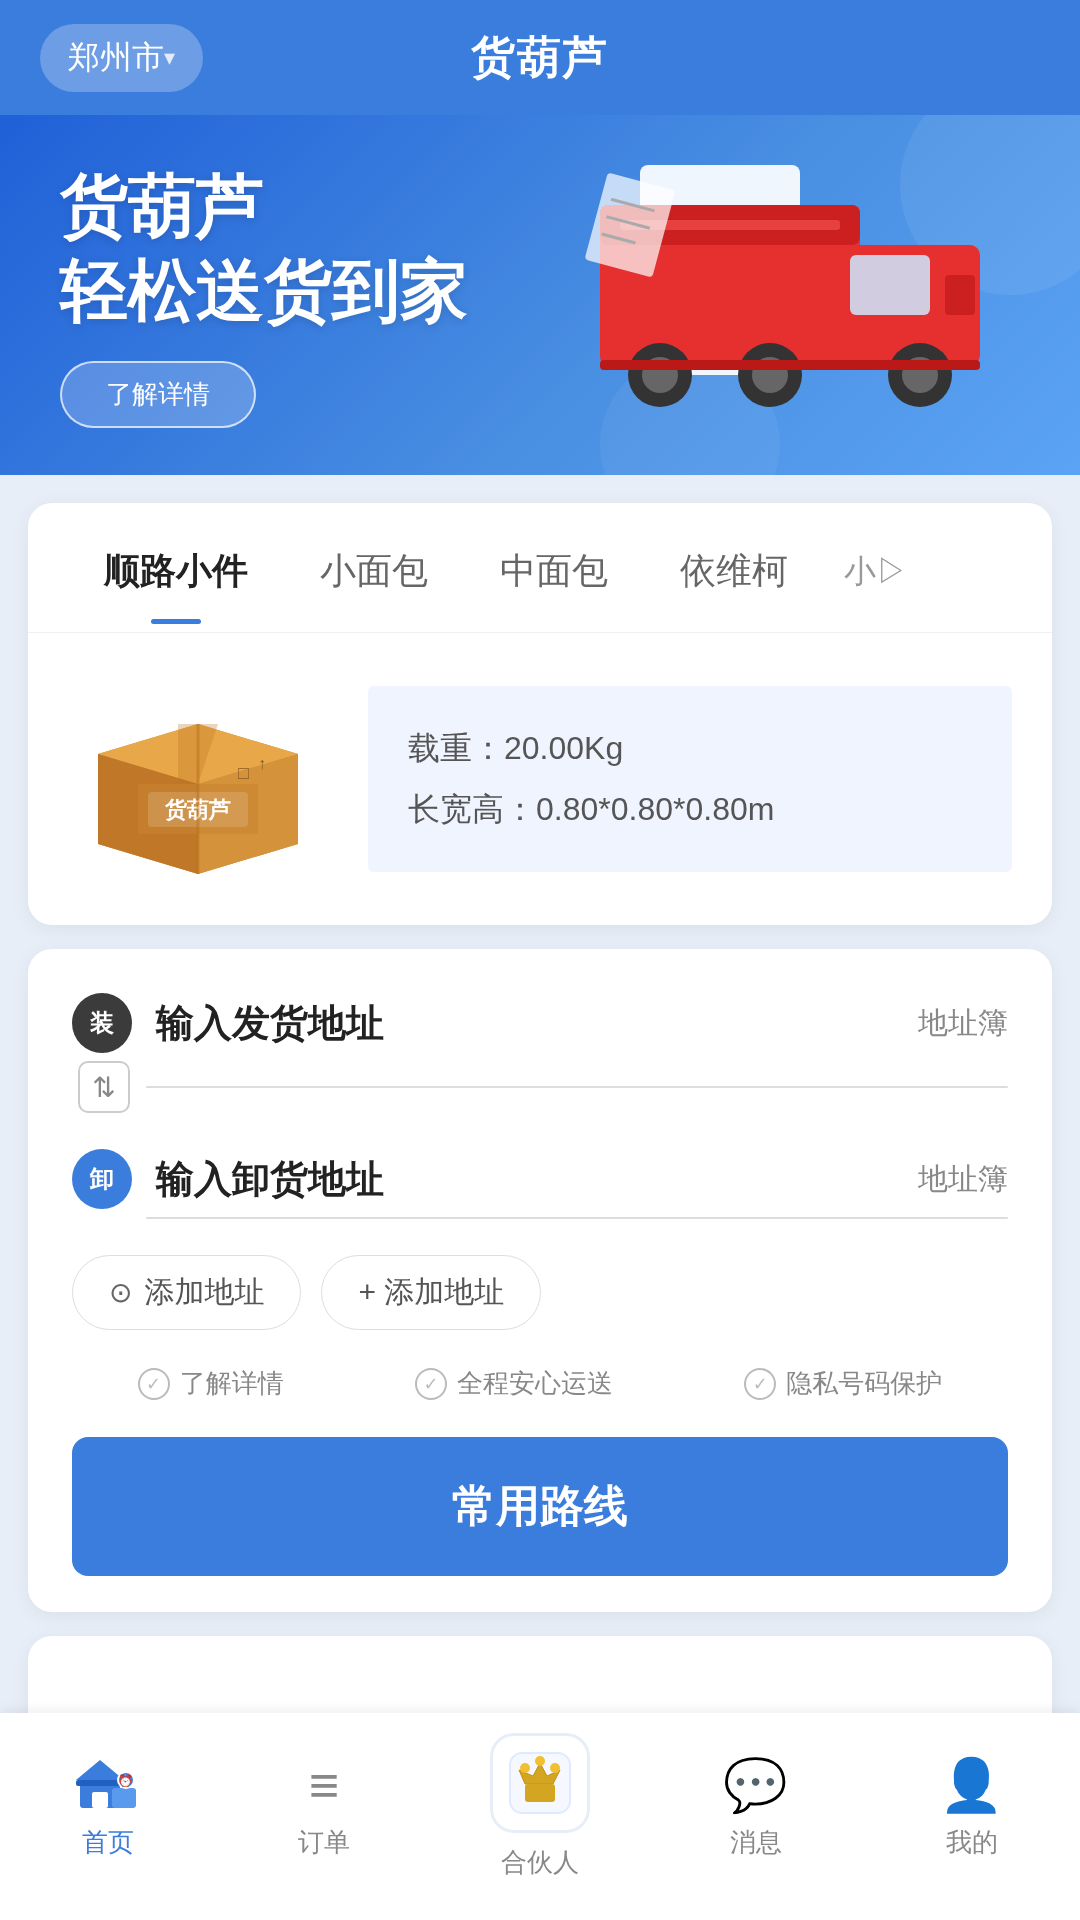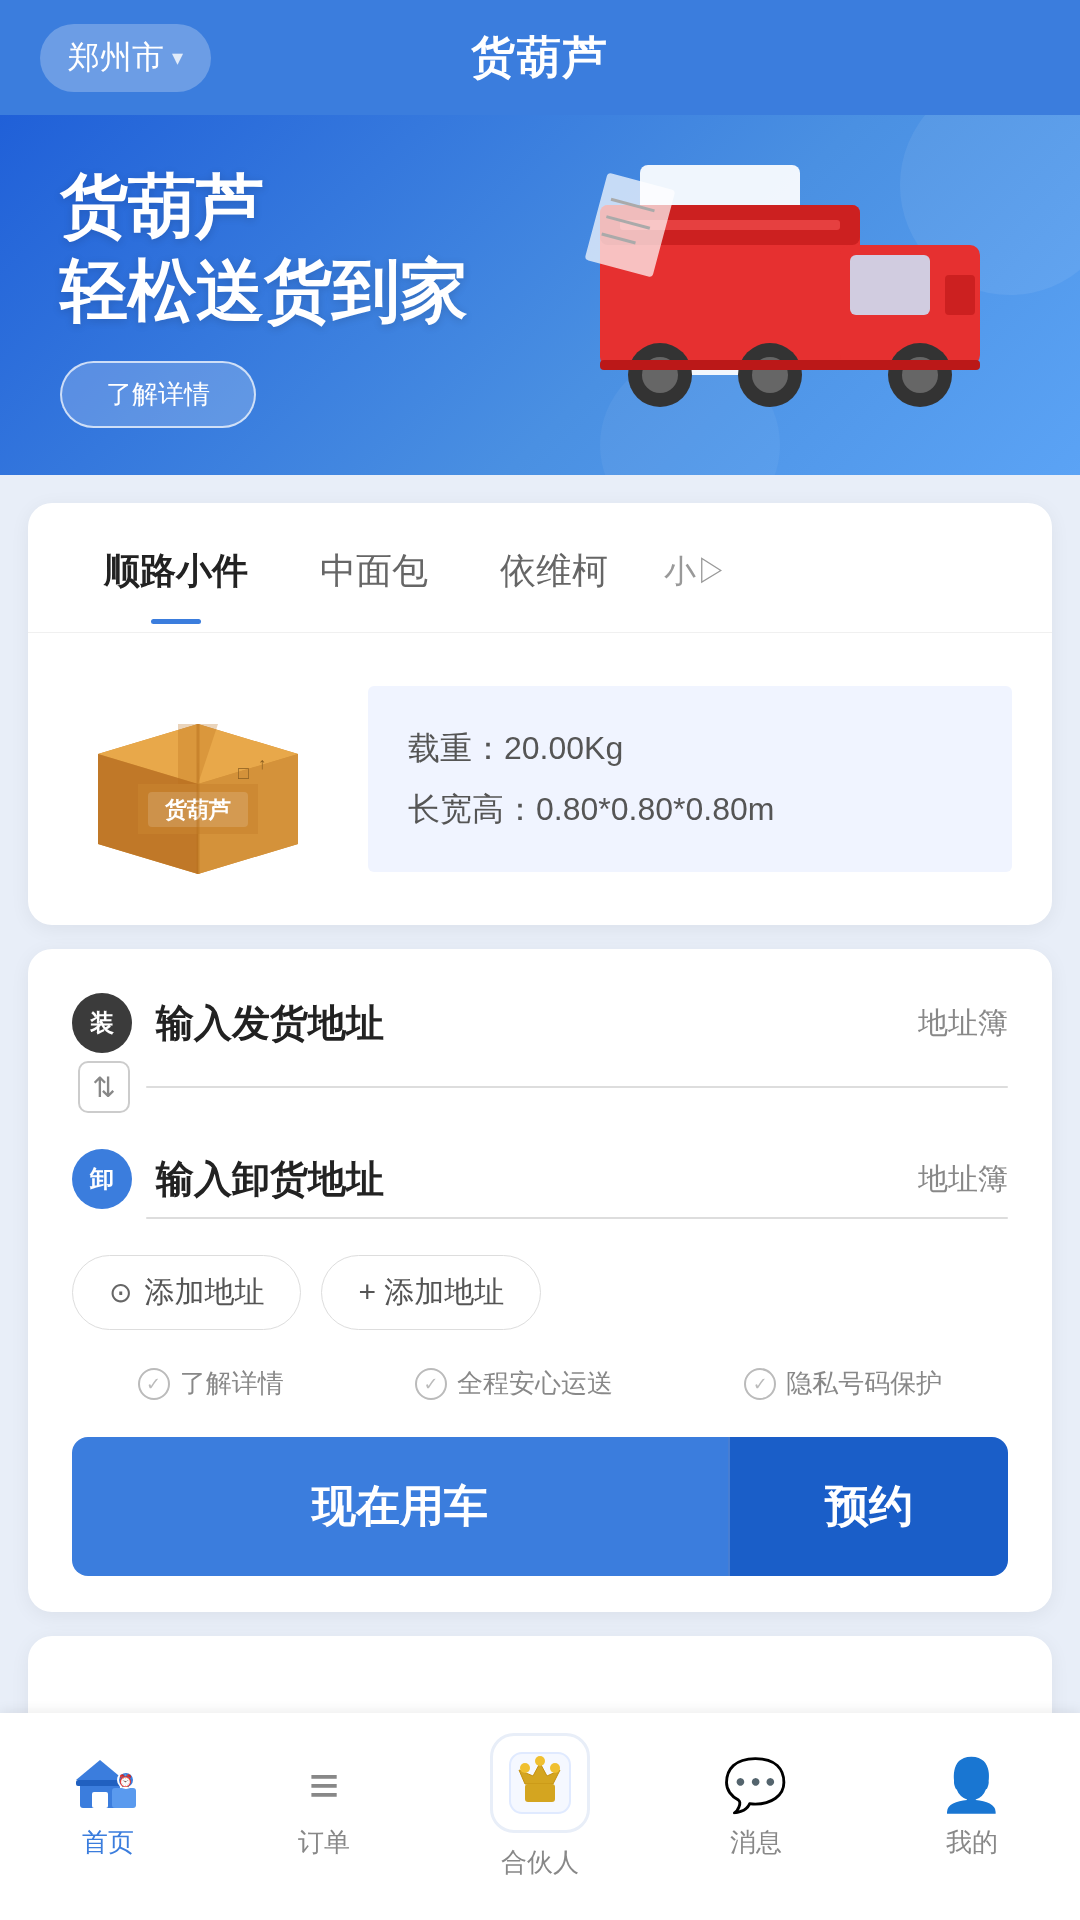--- a/index.html
+++ b/index.html
@@ -24,21 +24,20 @@
     .header-city {
       position: absolute;
       left: 40px;
       background: rgba(255,255,255,0.25);
       border-radius: 40px;
       padding: 12px 28px;
       color: #fff;
       font-size: 32px;
       display: flex;
       align-items: center;
-      gap: 8px;
     }
     .header-city .chevron {
       font-size: 22px;
       opacity: 0.8;
     }
     .header-title {
       color: #fff;
       font-size: 44px;
       font-weight: 600;
       letter-spacing: 2px;
@@ -431,20 +430,23 @@
     </svg>
   </div>
 </div>
 
 <div class="card">
   <div class="tabs-row">
     <div class="tab-item active">
       <span>顺路小件</span>
     </div>
     <div class="tab-item">
+      <span>小面包</span>
+    </div>
+    <div class="tab-item">
       <span>中面包</span>
     </div>
     <div class="tab-item">
       <span>依维柯</span>
     </div>
     <div class="tab-more">小▷</div>
   </div>
   <div class="pkg-row">
 
     <div class="pkg-image">
@@ -525,22 +527,21 @@
       <div class="check-icon">✓</div>
       <span>全程安心运送</span>
     </div>
     <div class="feature-item">
       <div class="check-icon">✓</div>
       <span>隐私号码保护</span>
     </div>
   </div>
 
   <div class="action-row">
-    <button class="btn-now">现在用车</button>
-    <button class="btn-reserve">预约</button>
+    <button class="btn-now">常用路线</button>
   </div>
 </div>
 
 <div class="bottom-card"></div>
 
 <div style="height: 160px;"></div>
 
 <nav class="bottom-nav">
   <div class="nav-item active">
     <div class="nav-icon">

